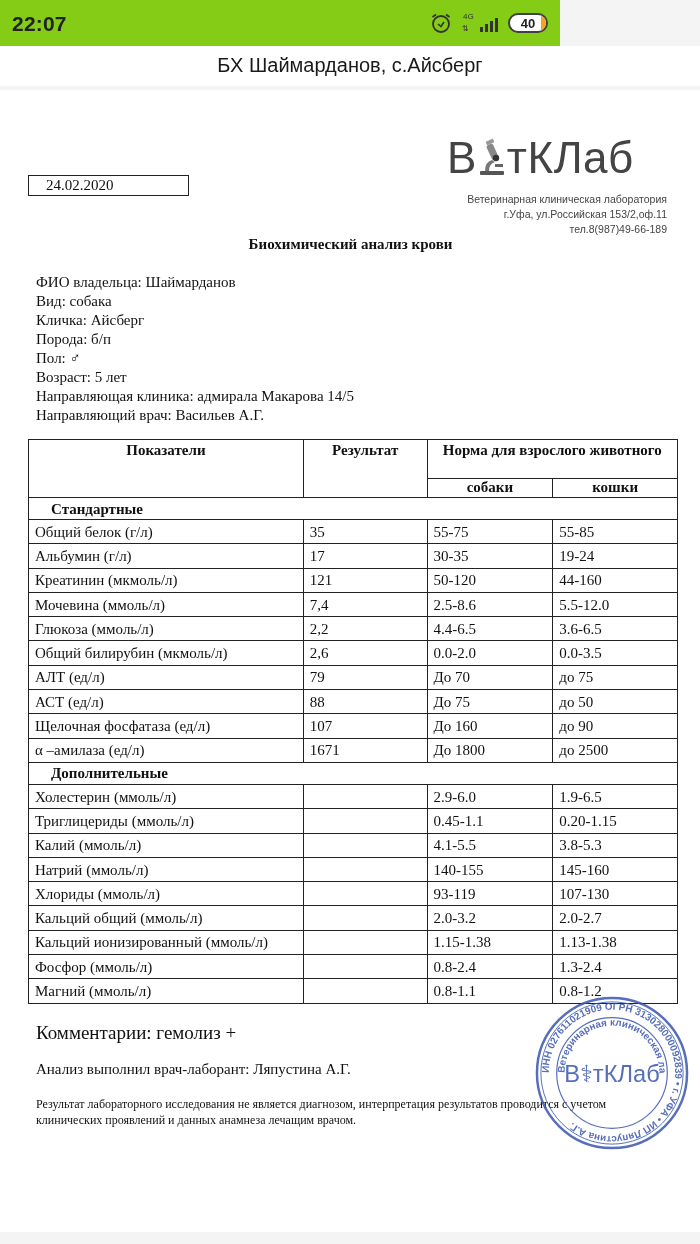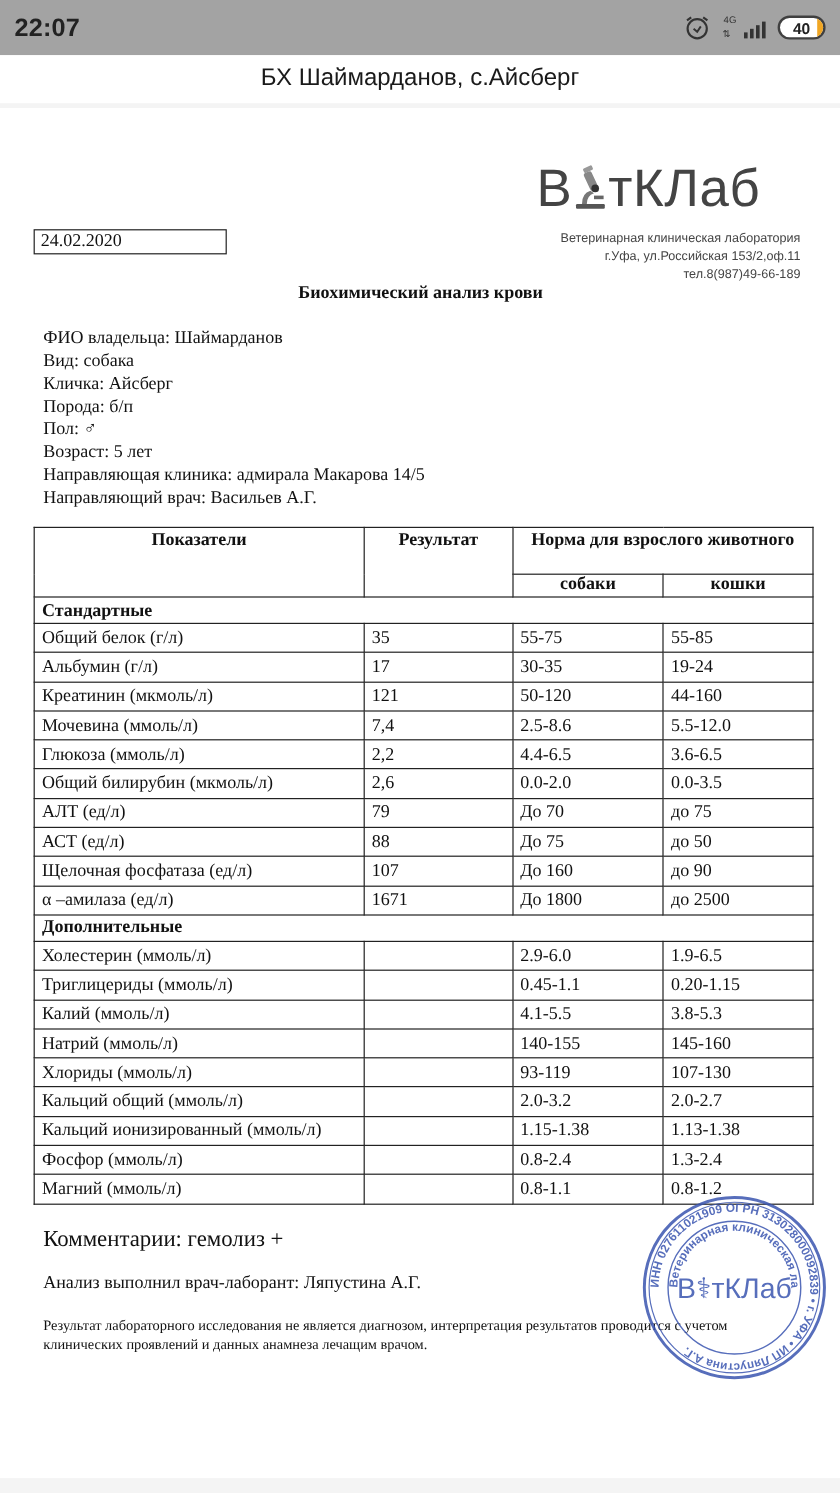--- a/index.html
+++ b/index.html
@@ -1,20 +1,20 @@
 <!DOCTYPE html>
 <html><head>
 <meta charset="utf-8">
 <style>
   * { box-sizing: border-box; margin: 0; padding: 0; }
   html, body { width: 700px; height: 1244px; background: #f4f4f4; overflow: hidden; }
   body { position: relative; font-family: "Liberation Sans", sans-serif; color: #222; }
 
   
-  .statusbar { position: absolute; left: 0; top: 0; width: 700px; height: 46px; background: #a3a3a3; }
+  .statusbar { position: absolute; left: 0; top: 0; width: 560px; height: 46px; background: #84cc16; }
   .statusbar .time { position: absolute; left: 12px; top: 12px; font-size: 21px; font-weight: bold; color: #222; letter-spacing: 0.2px; }
   .statusbar .icons { position: absolute; right: 12px; top: 11px; height: 24px; display: flex; align-items: center; gap: 10px; }
   .alarm { width: 22px; height: 22px; }
   .signal { position: relative; width: 36px; height: 22px; }
   .signal .net { position: absolute; left: 1px; top: 0; font-size: 8px; font-weight: normal; color: #333; }
   .signal .arrows { position: absolute; left: 0; bottom: 1px; font-size: 8px; color: #333; }
   .signal .bars { position: absolute; right: 0; bottom: 2px; display: flex; align-items: flex-end; gap: 2px; }
   .signal .bars span { display: block; width: 3px; background: #333; }
   .battery { position: relative; width: 40px; height: 20px; border: 2px solid #404040; border-radius: 10px; overflow: hidden; background: #fff; }
   .battery .fill { position: absolute; right: 0; top: 0; bottom: 0; background: #f0a623; }
@@ -24,35 +24,35 @@
   .titlebar { position: absolute; left: 0; top: 46px; width: 700px; height: 40px; background: #fff; text-align: center; }
   .titlebar .title { display: inline-block; margin-top: 8px; font-size: 20px; color: #1a1a1a; }
 
   
   .page { position: absolute; left: 0; top: 90px; width: 700px; height: 1142px; background: #fff; font-family: "Liberation Serif", serif; color: #111; }
 
   .logo { position: absolute; left: 447px; top: 43px; font-family: "Liberation Sans", sans-serif; font-size: 44px; color: #444; letter-spacing: 0.5px; font-weight: normal; }
   .logo .micro { display: inline-block; width: 30px; height: 38px; vertical-align: -3px; }
   .lab-info { position: absolute; right: 33px; top: 102px; text-align: right; font-family: "Liberation Sans", sans-serif; font-size: 10.5px; line-height: 15px; color: #444; }
 
-  .date-box { position: absolute; left: 28px; top: 101px; width: 161px; height: 21px; border: 1px solid #222; padding-left: 5px; font-size: 15px; line-height: 19px; }
+  .date-box { position: absolute; left: 28px; top: 85px; width: 161px; height: 21px; border: 1px solid #222; padding-left: 17px; font-size: 15px; line-height: 19px; }
   .doc-title { position: absolute; left: 0; top: 146px; width: 700px; text-align: center; font-size: 15px; font-weight: bold; padding-left: 1px; }
   .doc-title span { position: relative; left: -0px; text-align: center; }
 
   .patient { position: absolute; left: 36px; top: 183px; font-size: 15px; line-height: 19px; }
   .patient div { white-space: nowrap; }
 
   table.results { position: absolute; left: 28px; top: 349px; width: 650px; border-collapse: collapse; font-size: 15px; }
   table.results td, table.results th { border: 1px solid #222; }
   table.results th { font-weight: bold; text-align: center; vertical-align: top; line-height: 17px; }
   .c1 { width: 275px; } .c2 { width: 124px; } .c3 { width: 126px; } .c4 { width: 125px; }
   th.h-main { height: 39px; padding-top: 2px; }
   th.h-norm { height: 39px; padding-top: 2px; }
   th.h-sub { height: 19px; padding-top: 0; line-height: 18px; margin-top: 26px; }
-  tr.section td { height: 22px; font-weight: bold; padding-left: 6px; line-height: 20px; }
+  tr.section td { height: 22px; font-weight: bold; padding-left: 22px; line-height: 20px; }
   tr.row td { height: 24.3px; padding-left: 6px; line-height: 22px; white-space: nowrap; }
 
   .comments { position: absolute; left: 36px; top: 932px; font-size: 19px; }
   .analyst { position: absolute; left: 36px; top: 971px; font-size: 15px; }
   .disclaimer { position: absolute; left: 36px; top: 1006px; width: 620px; font-size: 12px; line-height: 16px; }
 
   .stamp { position: absolute; left: 533px; top: 904px; width: 158px; height: 158px; opacity: 0.85; }
 </style>
 </head>
 <body>

